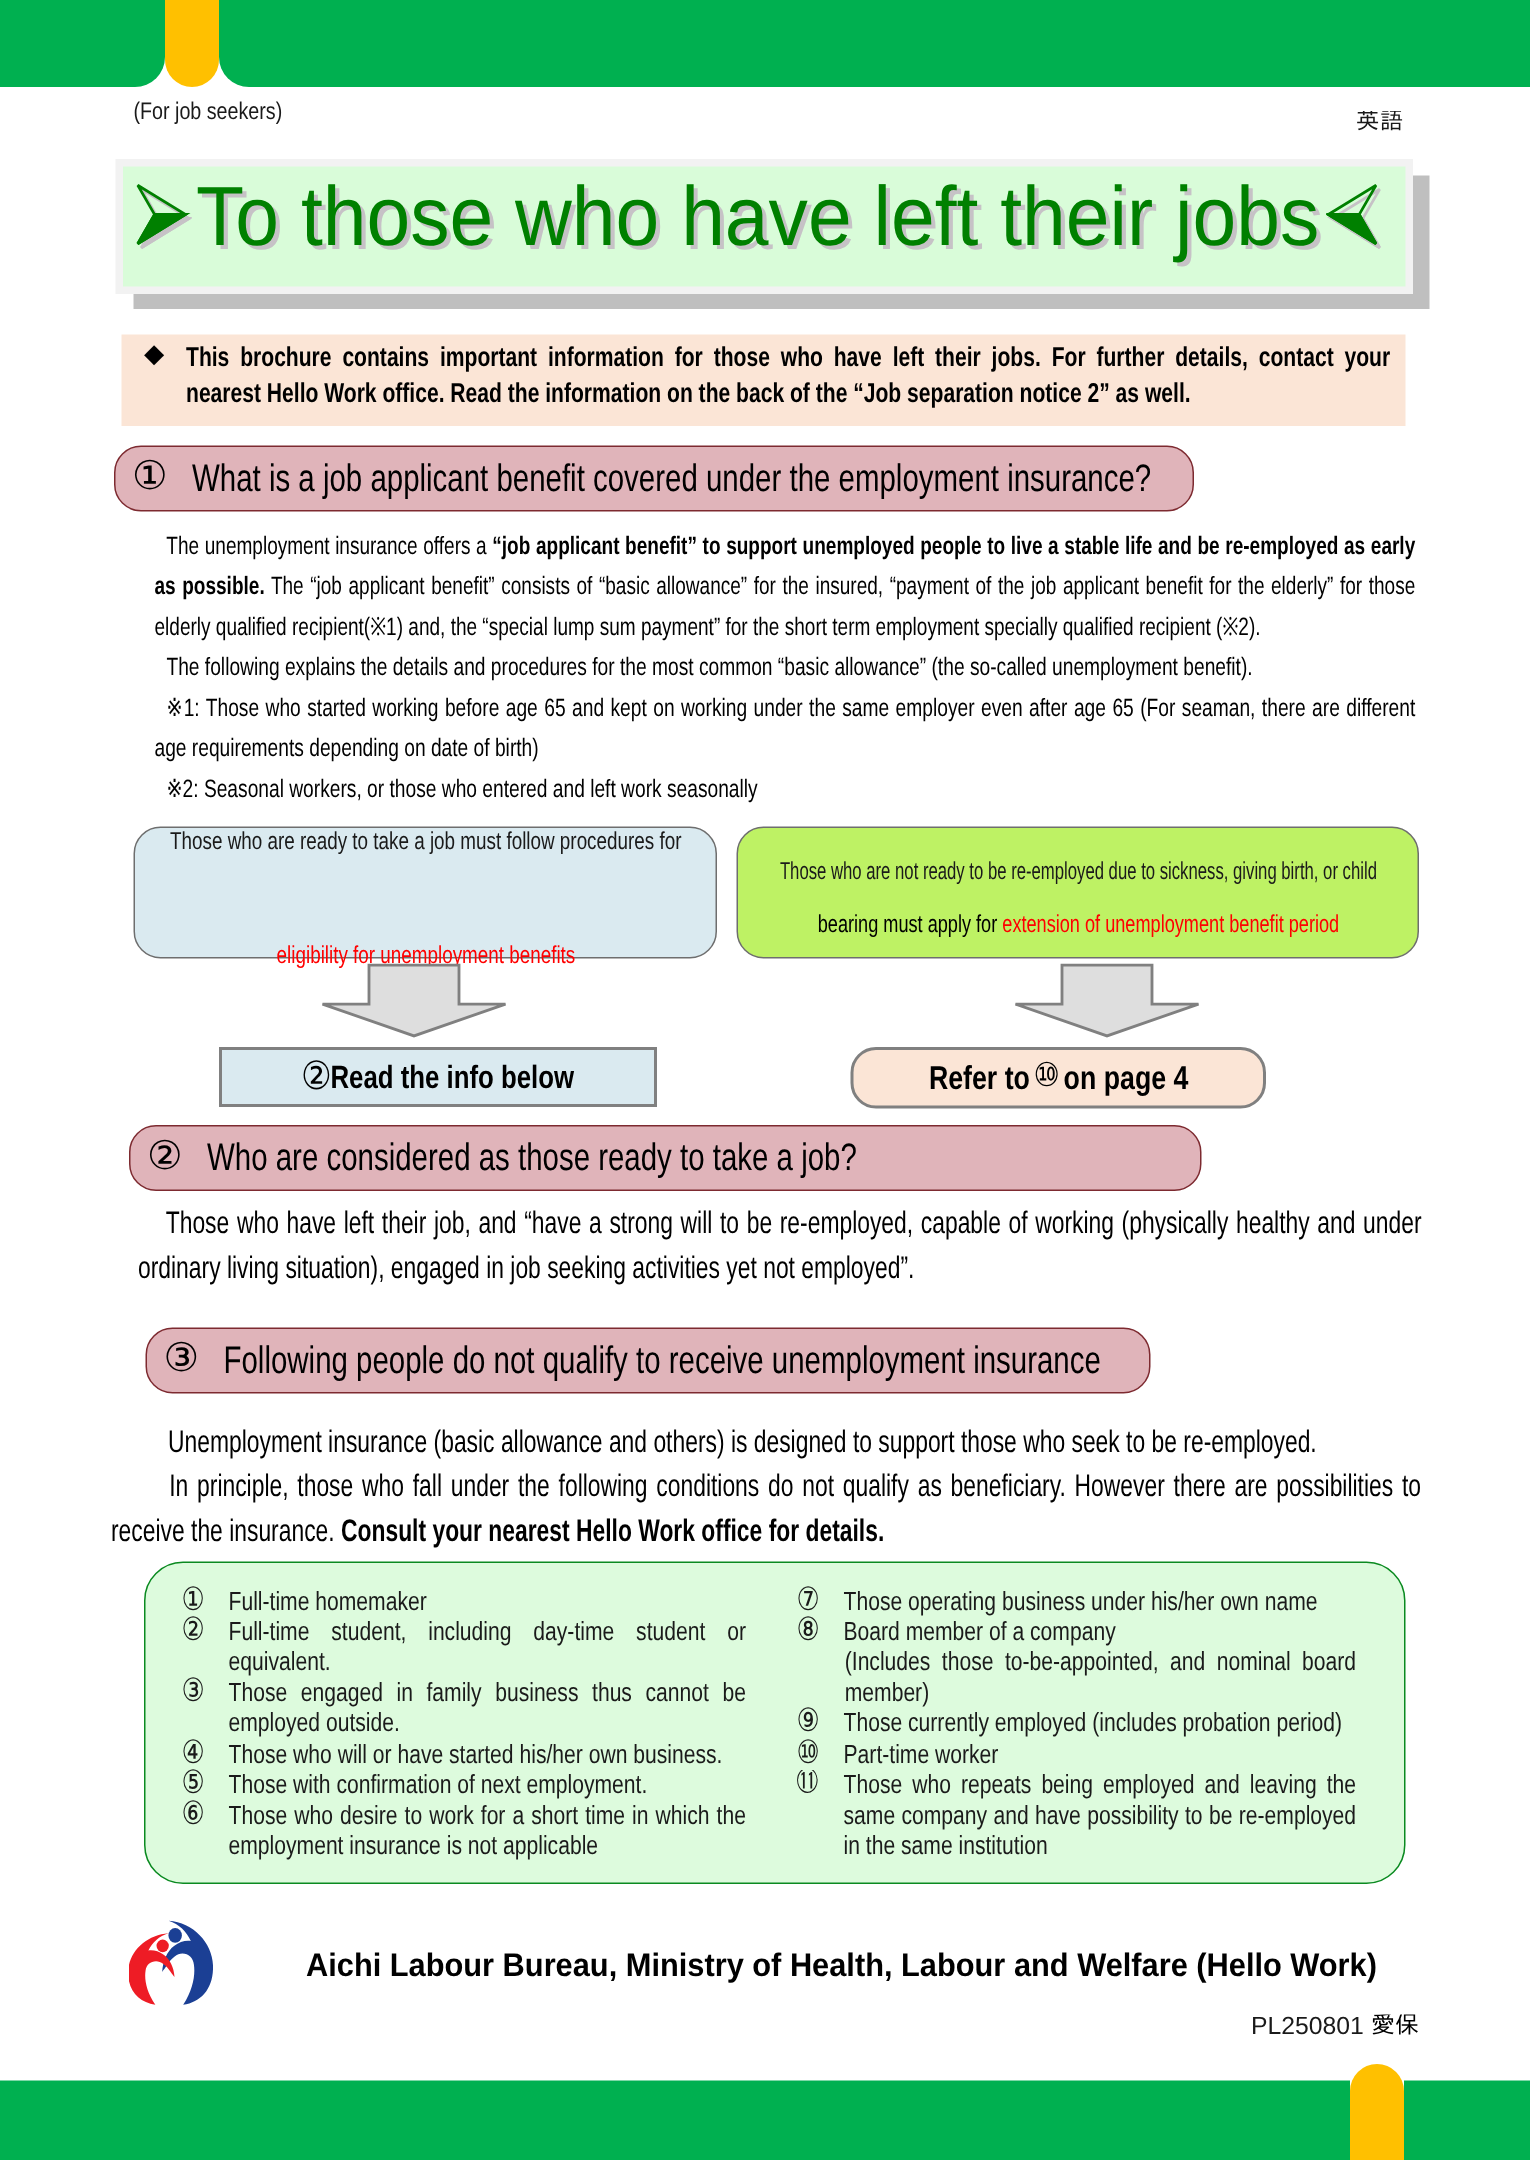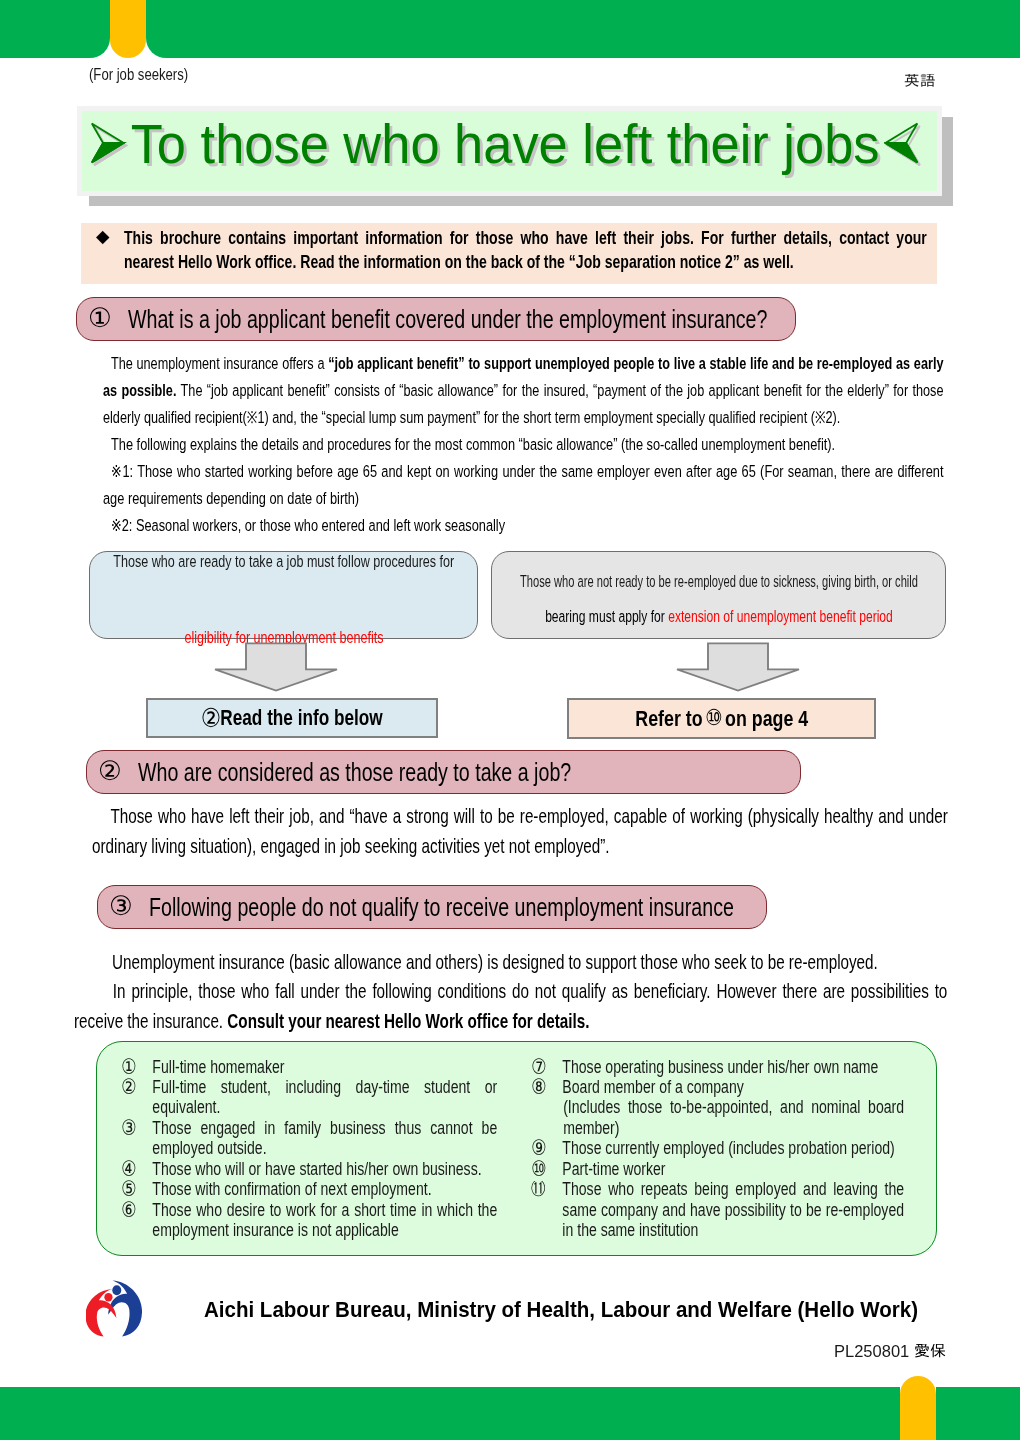--- a/index.html
+++ b/index.html
@@ -77,28 +77,28 @@
   #s2body .para,#s3p1 .para,#s3p2 .para{font-size:20.78px;line-height:29.6px;}
   #s2body .para{text-indent:25.2px;}
   #s3p1 .para{text-indent:0px;}
   #s3p2 .para{text-indent:52.9px;}
 
   
   .flowbox{border:1.9px solid #6e6e6e;border-radius:18px;
            display:flex;flex-direction:column;justify-content:center;align-items:center;
            padding-top:8px;}
   #fbL{left:89px; top:551px;width:389px;height:88px;background:#daeaf0;gap:41px;}
-  #fbR{left:491px;top:551px;width:455px;height:88px;background:#e5e5e5;}
+  #fbR{left:491px;top:551px;width:455px;height:88px;background:#bef264;}
   #fbL .l1{font-size:16.3px;color:#1a1a1a;transform:scaleX(0.772);white-space:nowrap;}
   #fbL .l2{font-size:16.3px;color:#ff0000;margin-top:16px;transform:scaleX(0.772);white-space:nowrap;}
   #fbR .l1{font-size:16.3px;color:#1a1a1a;transform:scaleX(0.684);white-space:nowrap;}
   #fbR .l2{font-size:16.3px;margin-top:16px;transform:scaleX(0.743);white-space:nowrap;}
   .resbox{border:2px solid #808080;display:flex;align-items:center;justify-content:center;}
   #rbL{left:146px;top:698px;width:292px;height:40px;background:#daeaf0;}
-  #rbR{left:567px;top:698px;width:309px;height:41px;background:#fbe5d6;}
+  #rbR{left:567px;top:698px;width:277px;height:41px;background:#fbe5d6;border-radius:17px;}
   #rbL .rs{display:flex;align-items:center;transform:scaleX(0.80);font-size:21.5px;font-weight:bold;
            white-space:nowrap;}
   #rbR .rs{display:flex;align-items:center;transform:scaleX(0.81);font-size:22px;font-weight:bold;
            white-space:nowrap;}
   #rbL .cnum{font-size:26px;font-weight:normal;position:relative;top:0px;transform:scaleX(1.1);}
   #rbR .cnum{font-size:22px;font-weight:normal;margin:0 4px;position:relative;top:-1px;transform:scaleX(1.1);}
   .darrow{position:absolute;}
 
   
   #listbox{left:96px;top:1041px;width:841px;height:215px;border:1.8px solid #0a8a20;

